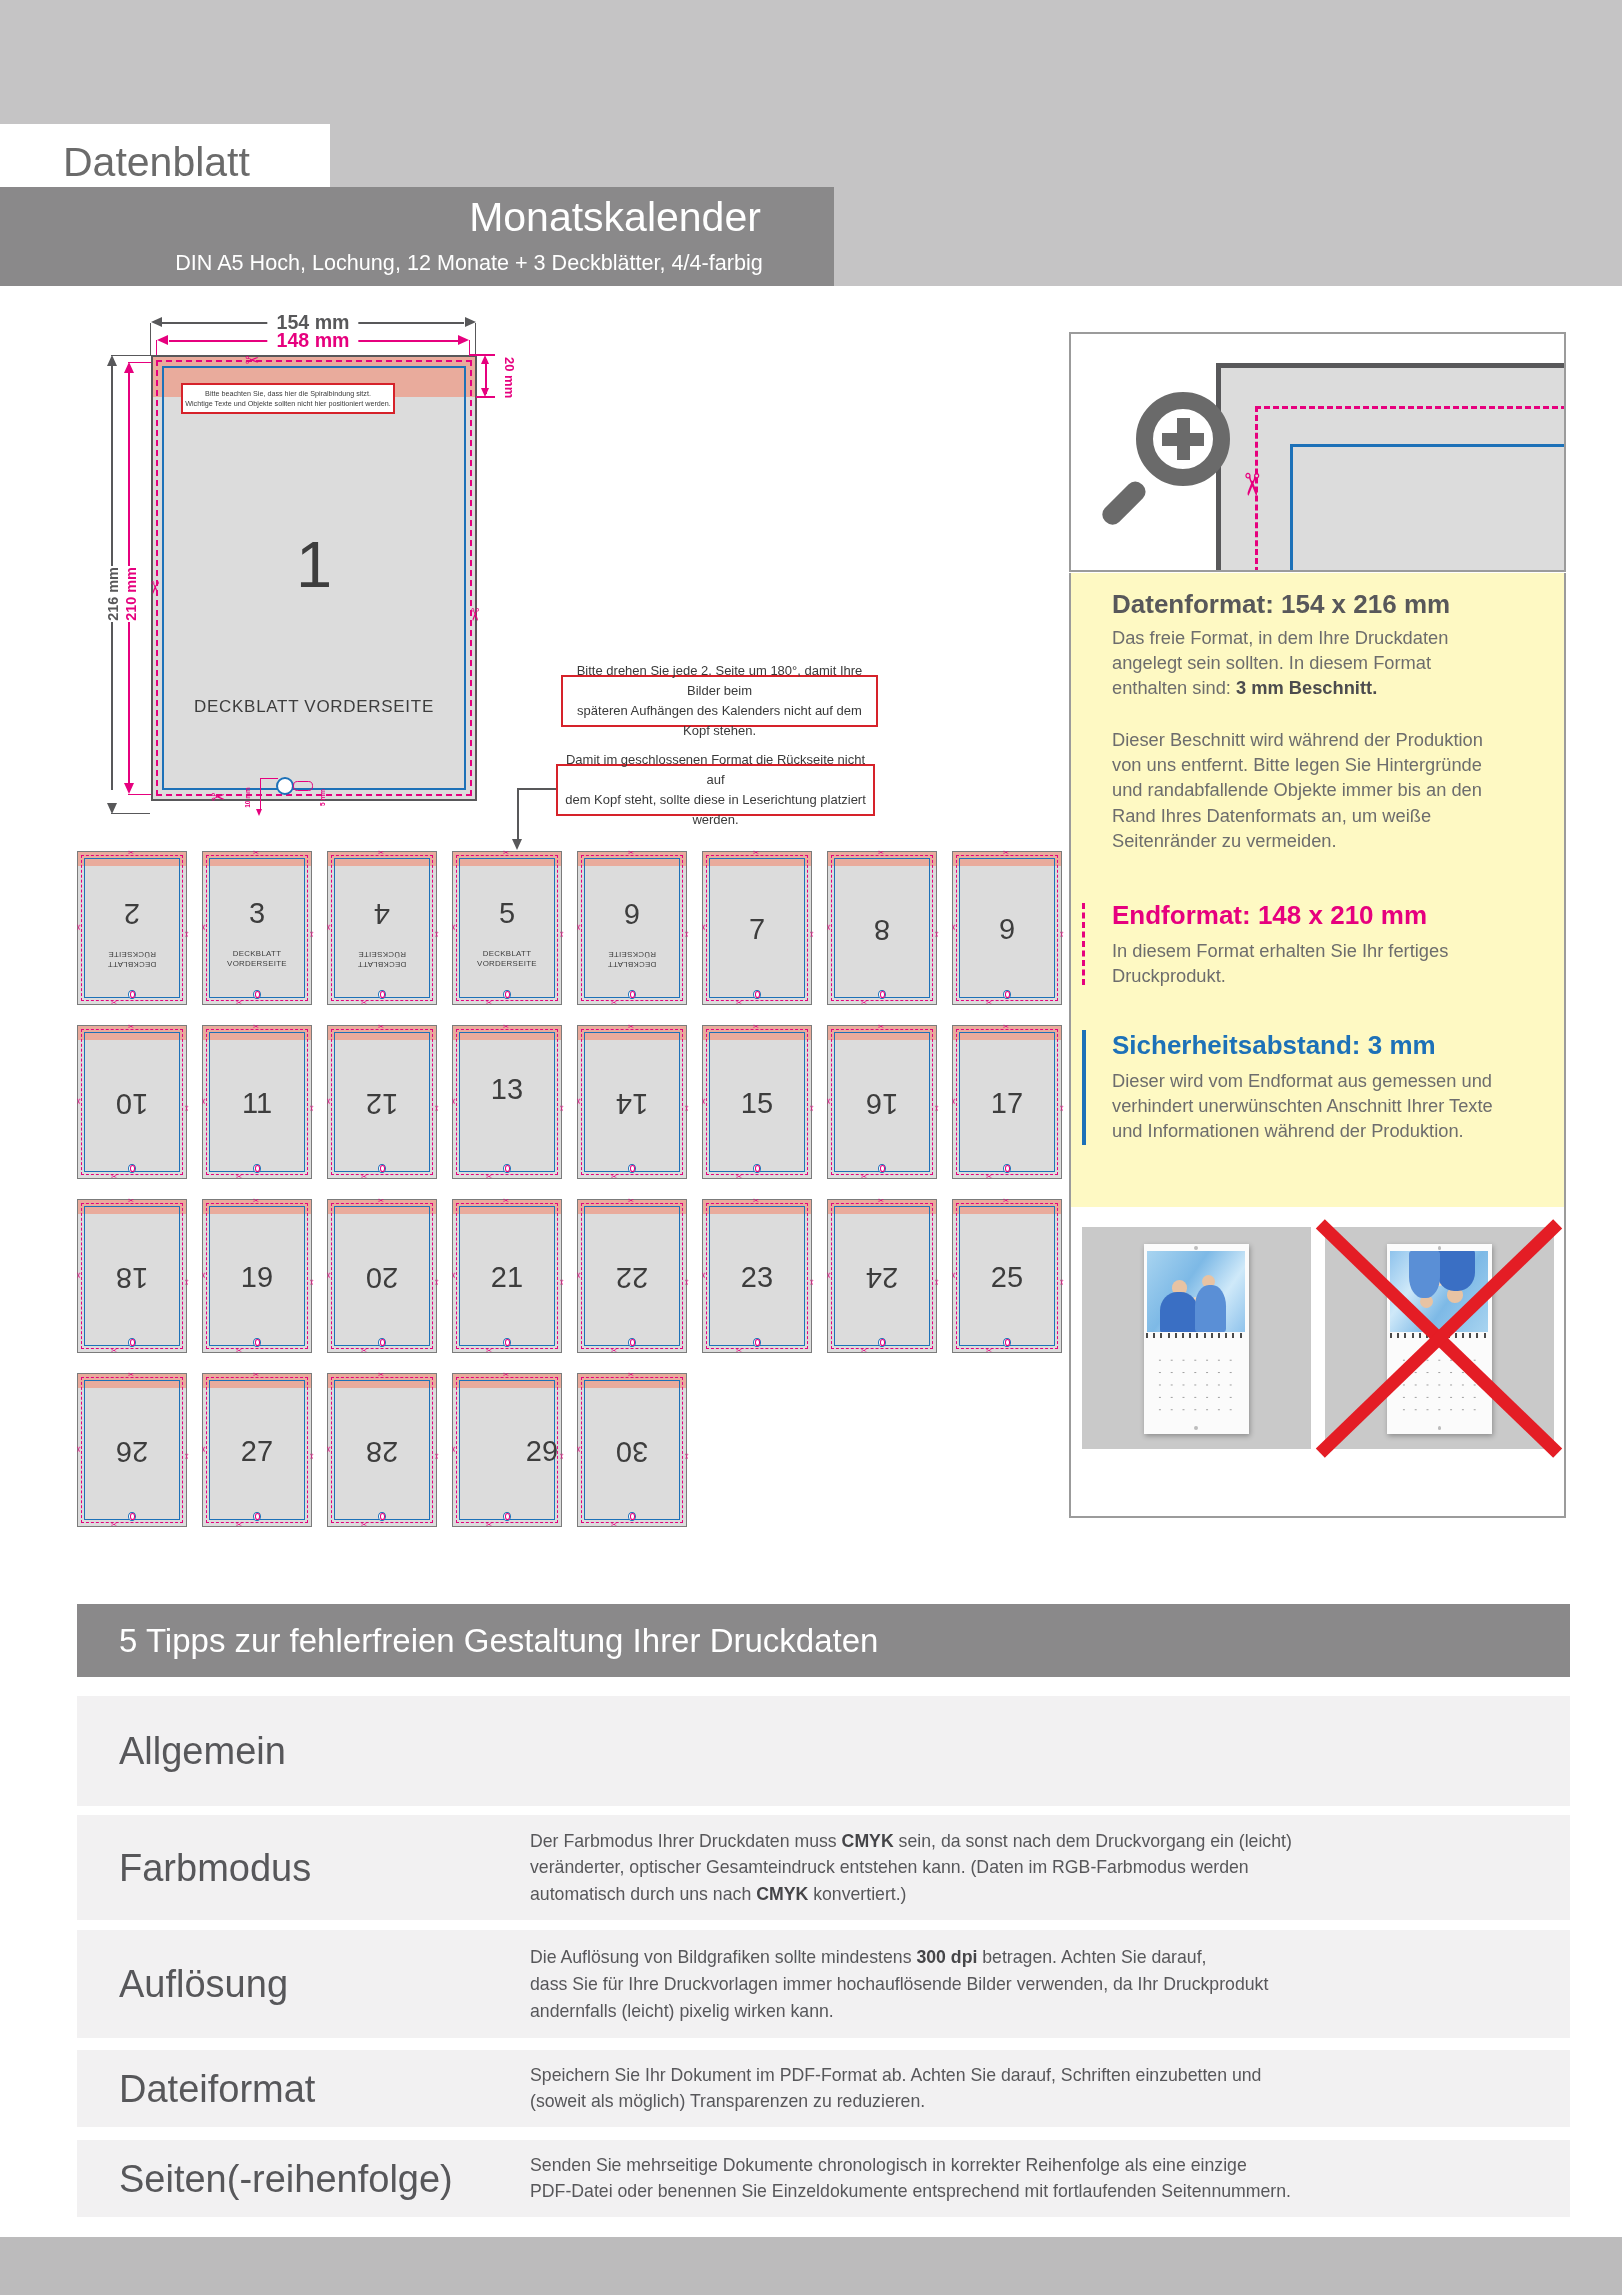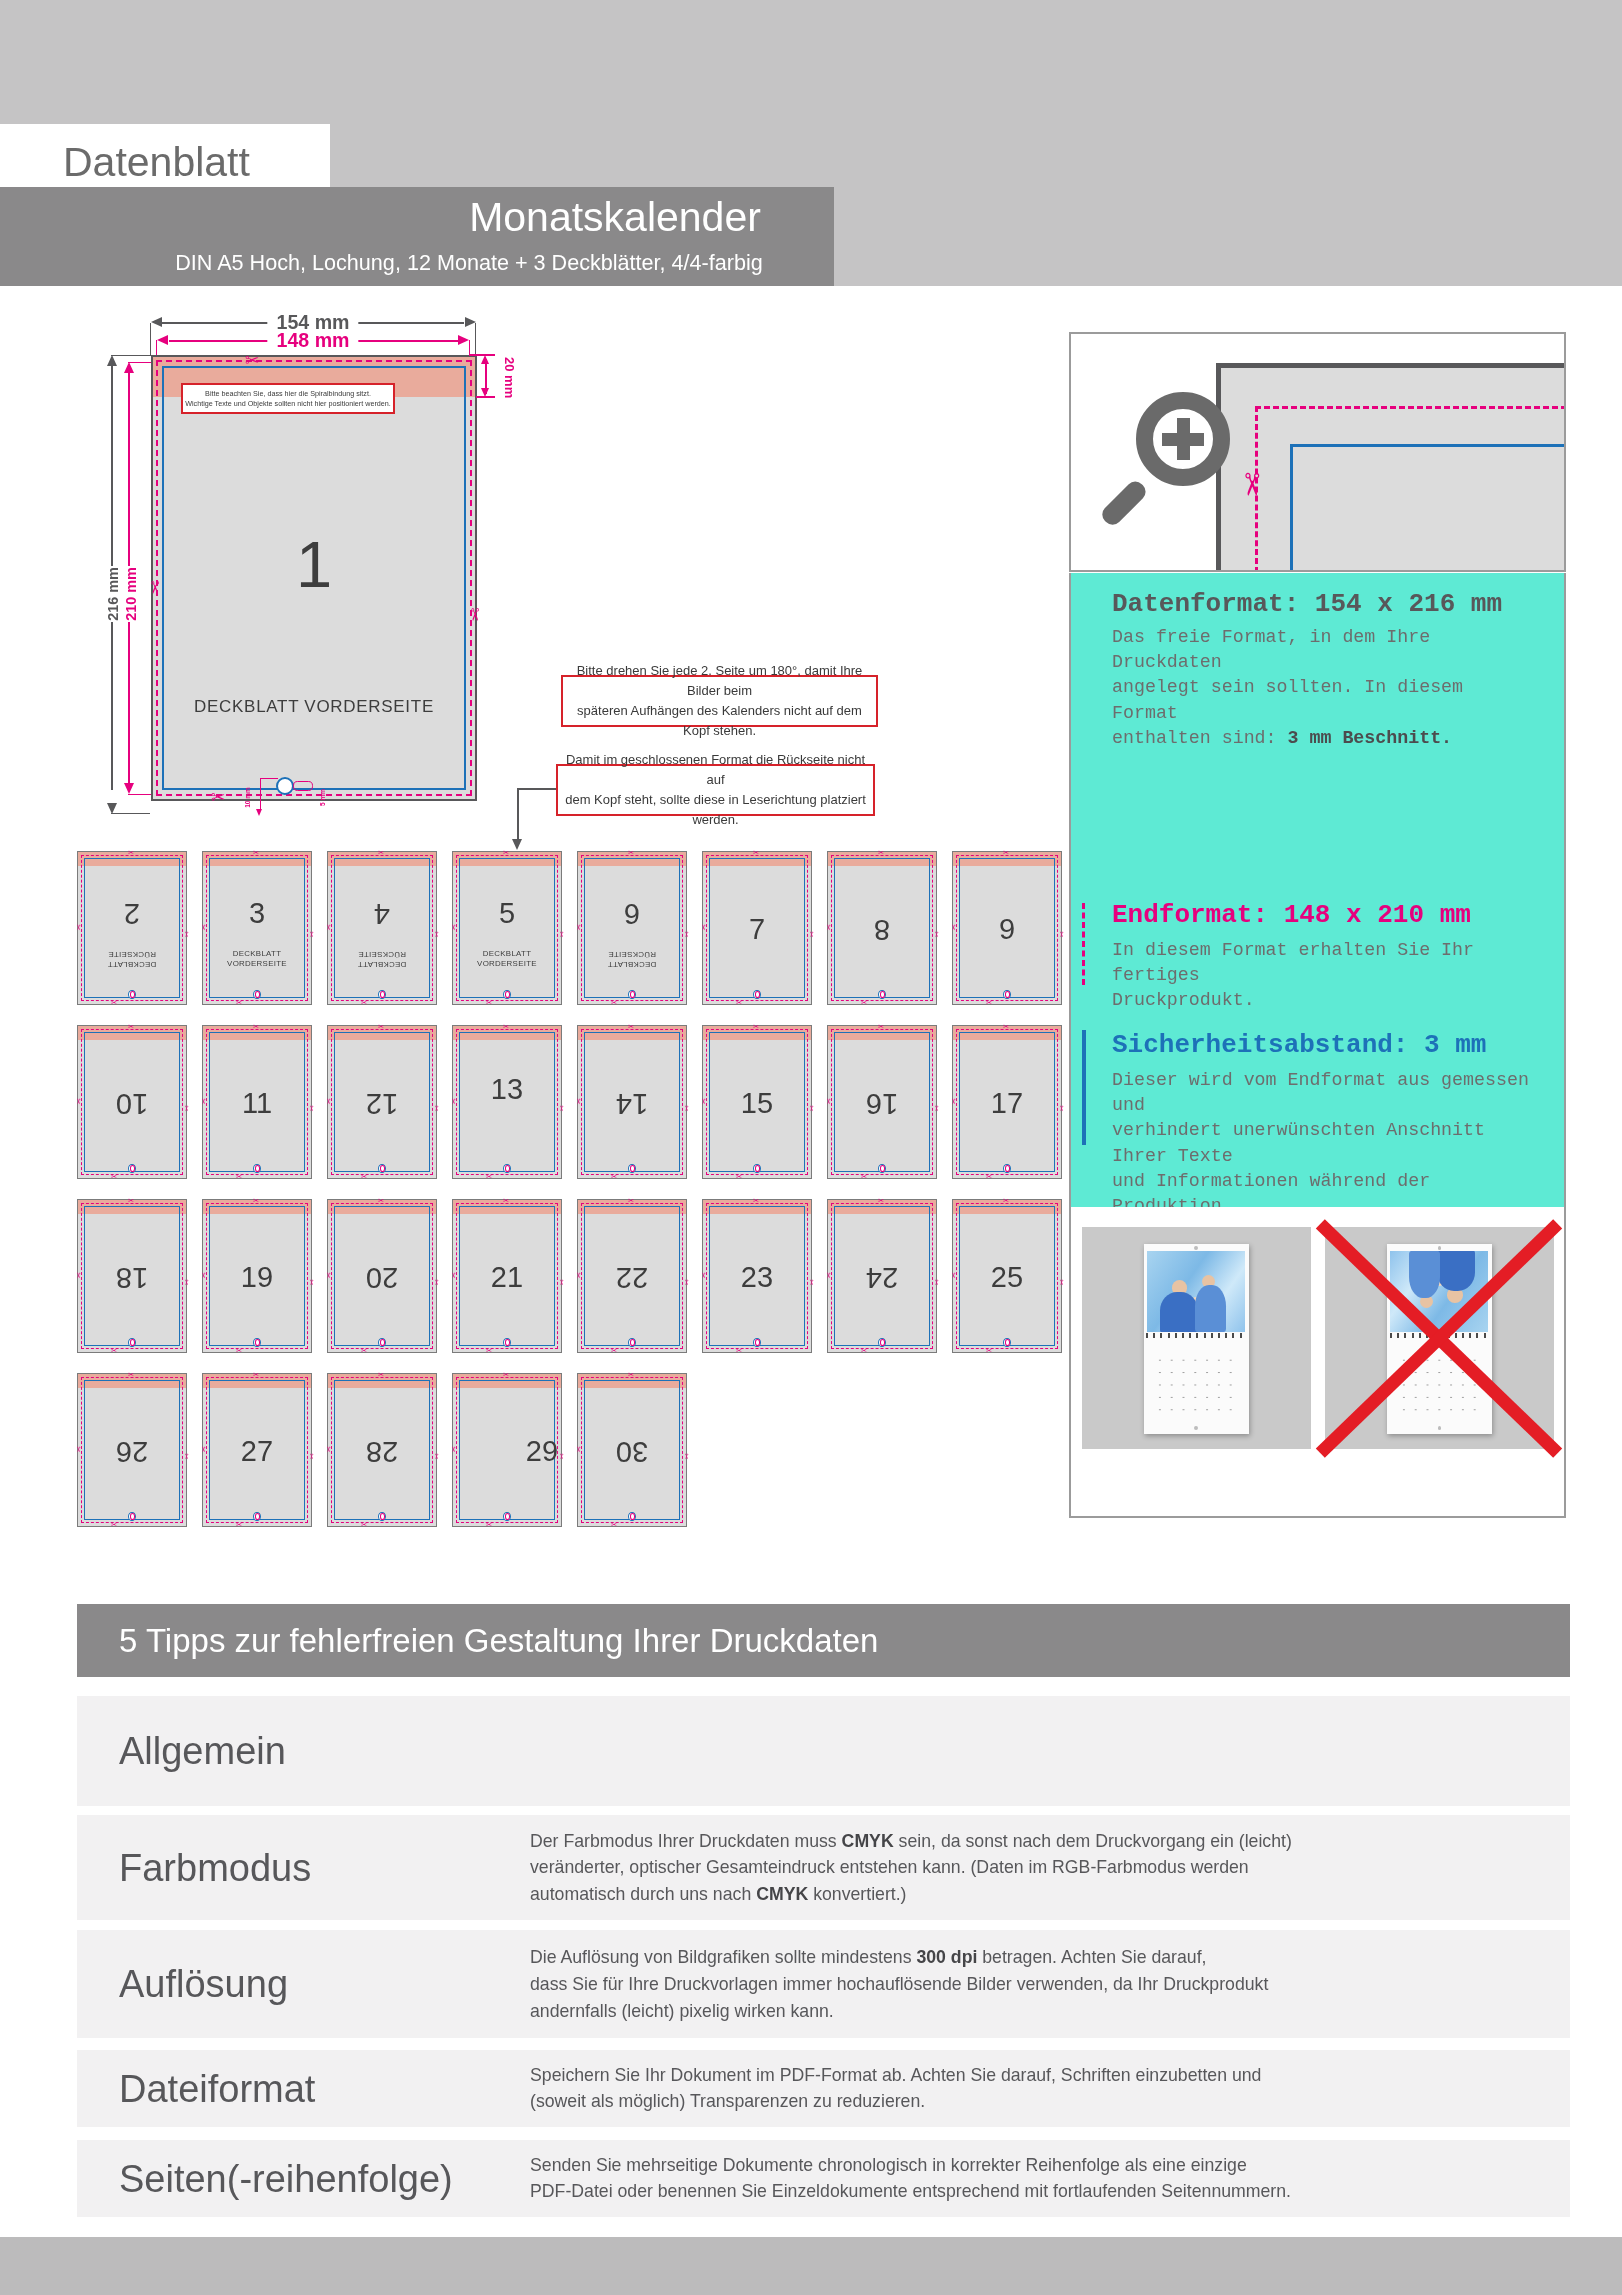--- a/index.html
+++ b/index.html
@@ -65,21 +65,21 @@
   .mag-ring{position:absolute;left:65px;top:58px;width:60px;height:60px;border:17px solid #6a6a6a;border-radius:50%;background:#fff;}
   .mag-ring .pv{position:absolute;left:23.6px;top:9.2px;width:13px;height:42px;background:#6a6a6a;}
   .mag-ring .ph{position:absolute;left:9.2px;top:23.6px;width:42px;height:13px;background:#6a6a6a;}
   .mag-handle{position:absolute;left:43px;top:143px;width:19.6px;height:52px;background:#6a6a6a;border-radius:9.2px;transform:rotate(45deg);}
   .ill-page{position:absolute;left:145px;top:29px;right:-2.6px;bottom:-2.6px;background:#dcdcdc;border-top:5.2px solid #58585a;border-left:5.2px solid #58585a;}
   .ill-dash-h{position:absolute;left:34px;top:38px;right:0;border-top:3.9px dashed var(--magenta,#e6007e);}
   .ill-dash-v{position:absolute;left:34px;top:38px;bottom:0;border-left:3.9px dashed var(--magenta,#e6007e);}
   .ill-blue-h{position:absolute;left:69px;top:76px;right:0;border-top:3.9px solid var(--blue,#1d71b8);}
   .ill-blue-v{position:absolute;left:69px;top:76px;bottom:0;border-left:3.9px solid var(--blue,#1d71b8);}
   .ill-sc{position:absolute;left:18.3px;top:98px;font-size:31px;color:var(--magenta,#e6007e);transform:rotate(90deg);}
-  .side-panel{left:1069px;top:573px;width:497px;height:635px;background:#5eead4;border-left:2.6px solid #9b9b9b;border-right:2.6px solid #9b9b9b;box-sizing:border-box;font-family:Liberation Mono, monospace;}
+  .side-panel{left:1069px;top:573px;width:497px;height:635px;background:#fef9c3;border-left:2.6px solid #9b9b9b;border-right:2.6px solid #9b9b9b;box-sizing:border-box;}
   .sp-h{position:absolute;left:41px;font-size:26px;font-weight:bold;color:#58585a;white-space:nowrap;}
   .sp-h.m{color:var(--magenta,#e6007e);}
   .sp-h.b{color:var(--blue,#1d71b8);}
   .sp-p{position:absolute;left:41px;width:425px;font-size:18.3px;line-height:1.38;color:#6d6d6d;white-space:pre-line;}
   .sp-p strong{color:#4c4c4e;}
   .mline{position:absolute;left:11px;width:0;border-left:3.9px dashed var(--magenta,#e6007e);}
   .bline{position:absolute;left:11px;width:3.9px;background:var(--blue,#1d71b8);}
   .side-photos{left:1069px;top:1207px;width:497px;height:311px;background:#ffffff;border:2.6px solid #9b9b9b;border-top:none;box-sizing:border-box;}
   .photo{position:absolute;top:19.6px;width:229px;height:222px;background:#c9c9c9;}
   .cal-card{position:absolute;left:62px;top:17px;width:105px;height:190px;background:#fbfbfb;box-shadow:1.3px 2px 5.2px rgba(0,0,0,.3);}
@@ -580,20 +580,25 @@
         <span class="ph"></span>
     </div>
     <div class="mag-handle"></div>
   </div>
 
   <div class="abs side-panel">
     <div class="sp-h" style="top:15.7px;">Datenformat: 154 x 216 mm</div>
     <div class="sp-p" style="top:52px;">Das freie Format, in dem Ihre Druckdaten
 angelegt sein sollten. In diesem Format
 enthalten sind: <strong>3 mm Beschnitt.</strong></div>
+    <div class="sp-p" style="top:154px;">Dieser Beschnitt wird während der Produktion
+von uns entfernt. Bitte legen Sie Hintergründe
+und randabfallende Objekte immer bis an den
+Rand Ihres Datenformats an, um weiße
+Seitenränder zu vermeiden.</div>
     <div class="mline" style="top:330px;height:82px;"></div>
     <div class="sp-h m" style="top:327px;">Endformat: 148 x 210 mm</div>
     <div class="sp-p" style="top:365px;">In diesem Format erhalten Sie Ihr fertiges
 Druckprodukt.</div>
     <div class="bline" style="top:457px;height:115px;"></div>
     <div class="sp-h b" style="top:457px;">Sicherheitsabstand: 3 mm</div>
     <div class="sp-p" style="top:495px;">Dieser wird vom Endformat aus gemessen und
 verhindert unerwünschten Anschnitt Ihrer Texte
 und Informationen während der Produktion.</div>
   </div>

